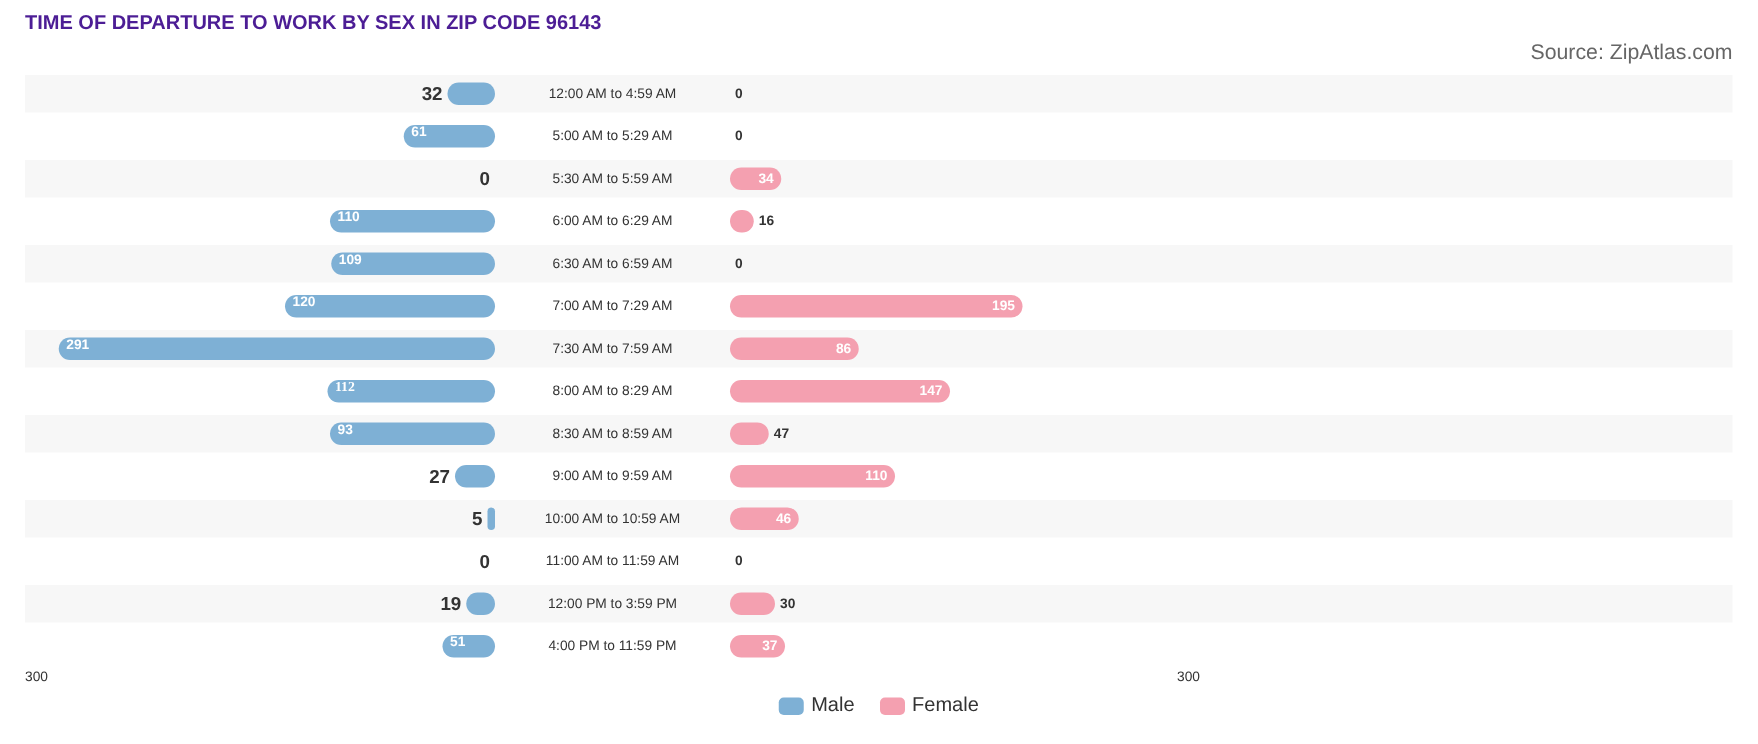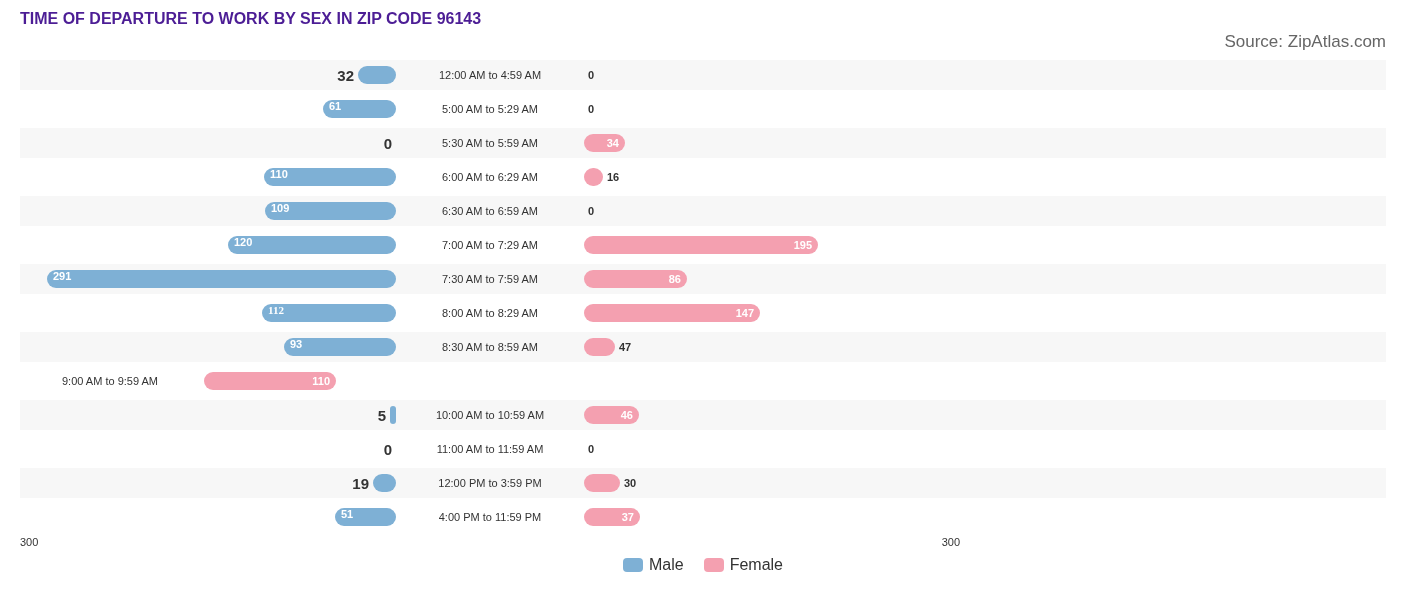--- a/index.html
+++ b/index.html
@@ -245,33 +245,37 @@
       </div>
       <div class="label-cell">8:00 AM to 8:29 AM</div>
       <div class="right-bar-container">
         <div class="bar-female" style="width: 176px;">
           <span class="bar-value-white">147</span>
         </div>
       </div>
     </div>
     <div class="row">
       <div class="left-bar-container">
-        <div class="bar-male" style="width: 112px;">
+        <div class="bar-male" style="width: 132px;">
           <span class="bar-value-white">93</span>
         </div>
       </div>
       <div class="label-cell">8:30 AM to 8:59 AM</div>
       <div class="right-bar-container">
         <div class="bar-female" style="width: 31px;">
           <span style="font-size:11px;color:#333;font-weight:bold;"></span>
         </div>
         <span class="female-val">47</span>
       </div>
     </div>
     <div class="row">
+      <div class="left-bar-container">
+        <span class="male-val">27</span>
+        <div class="bar-male" style="width: 32px;"></div>
+      </div>
       <div class="label-cell">9:00 AM to 9:59 AM</div>
       <div class="right-bar-container">
         <div class="bar-female" style="width: 132px;">
           <span class="bar-value-white">110</span>
         </div>
       </div>
     </div>
     <div class="row">
       <div class="left-bar-container">
         <span class="male-val">5</span>
@@ -301,27 +305,27 @@
       <div class="label-cell">12:00 PM to 3:59 PM</div>
       <div class="right-bar-container">
         <div class="bar-female" style="width: 36px;">
           <span style="font-size:11px;color:#333;font-weight:bold;"></span>
         </div>
         <span class="female-val">30</span>
       </div>
     </div>
     <div class="row">
       <div class="left-bar-container">
-        <div class="bar-male" style="width: 61px;">
+        <div class="bar-male" style="width: 42px;">
           <span class="bar-value-white">51</span>
         </div>
       </div>
       <div class="label-cell">4:00 PM to 11:59 PM</div>
       <div class="right-bar-container">
-        <div class="bar-female" style="width: 56px;">
+        <div class="bar-female" style="width: 44px;">
           <span class="bar-value-white">37</span>
         </div>
       </div>
     </div>
   </div>
 
 <div class="axis-row">
   <div class="axis-left">
     <span>300</span>
   </div>

